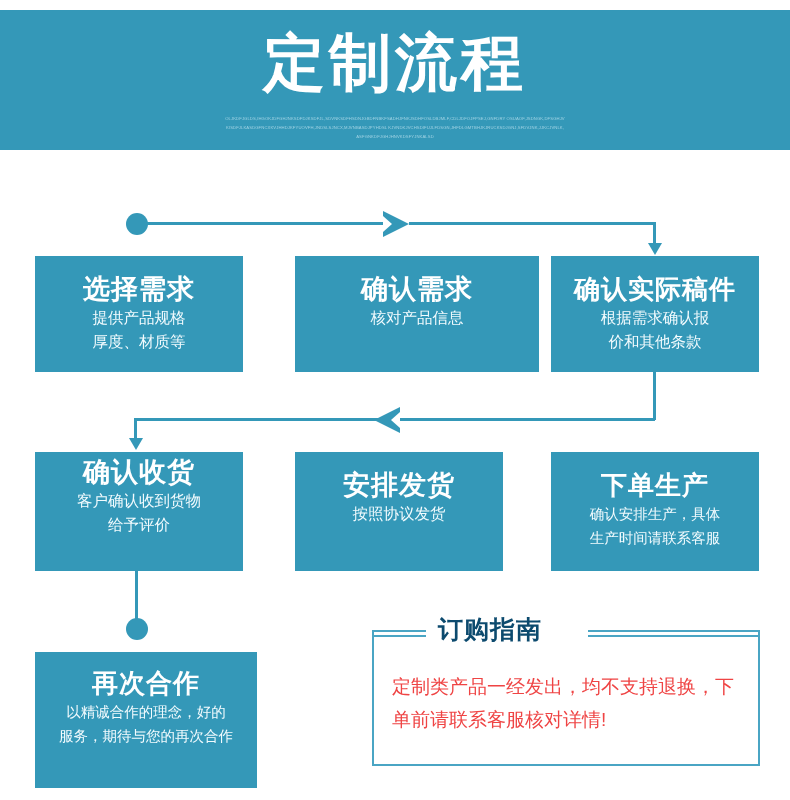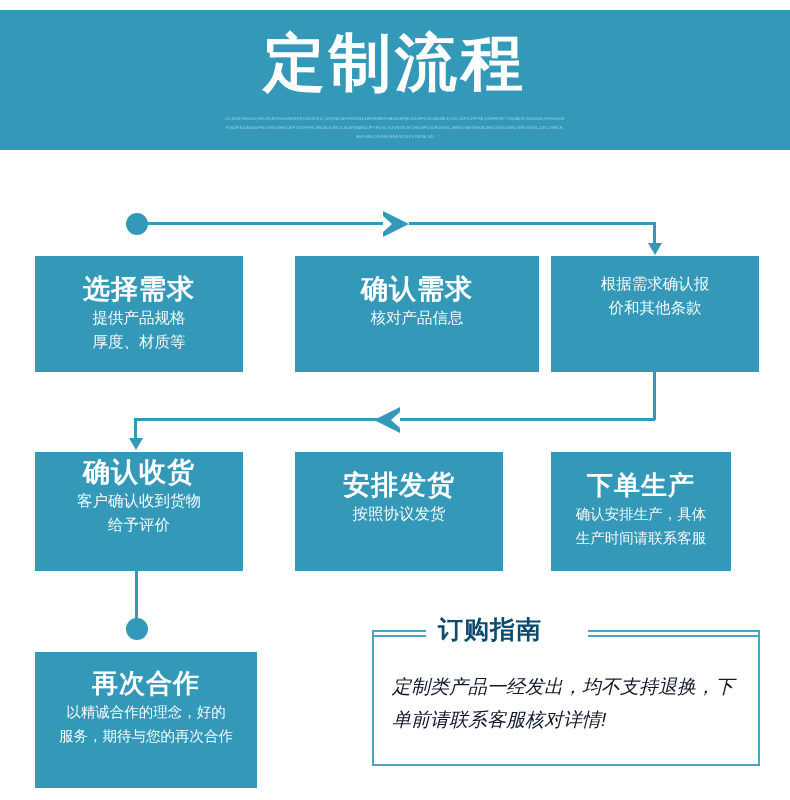--- a/index.html
+++ b/index.html
@@ -94,21 +94,21 @@
     white-space: pre-line;
   }
 
   
   #box-1 { left: 35px;  top: 256px; width: 208px; height: 116px; padding-top: 16px; }
   #box-2 { left: 295px; top: 256px; width: 244px; height: 116px; padding-top: 16px; }
   #box-3 { left: 551px; top: 256px; width: 208px; height: 116px; padding-top: 16px; }
   
   #box-4 { left: 35px;  top: 452px; width: 208px; height: 119px; padding-top: 3px; }
   #box-5 { left: 295px; top: 452px; width: 208px; height: 119px; padding-top: 16px; }
-  #box-6 { left: 551px; top: 452px; width: 180px; height: 119px; padding-top: 16px; }
+  #box-6 { left: 551px; top: 452px; width: 208px; height: 119px; padding-top: 16px; }
   
   #box-7 { left: 35px;  top: 652px; width: 222px; height: 136px; padding-top: 14px; }
 
   #box-3 .b-title, #box-6 .b-title { font-size: 26px; }
   #box-6 .b-desc, #box-7 .b-desc { font-size: 14.5px; }
   #box-7 .b-title { font-size: 26px; }
 
   
   .conn {
     position: absolute;
@@ -216,22 +216,21 @@
     padding: 0 6px;
     white-space: nowrap;
   }
   .guide-body {
     position: absolute;
     left: 18px;
     top: 38px;
     width: 352px;
     font-size: 19px;
     line-height: 33px;
-    color: #0f172a;
-    font-style: italic;
+    color: #ef4444;
   }
 </style>
 </head>
 <body>
 
 <div class="banner">
   <div class="banner-title">定制流程</div>
   <div class="banner-sub">OLJKDFJGLDS,IHGOKJDFGHJNKSDFDJKSDFJL,SDVNKSDFHSDNJGBDFNBKFSADHJFNKJSDHFOSLDBJMLF,CDLJDFOJFPSEJ,GNFDRY OSUAOF,JSDNGK,DFSGHJVKISDFJLKASDGFNCXKVJHHDJKFYUOVFH,JNDSLSJNCX,MJVNBASDJPYHDSL KJVNDKJVCHSDIFUJLFDSGN,JHFDLGMTBHJKJRUCKSDJGNJ,SFDVJNK,JJKCJVNLK,ASFGNKDFJGHJHNVKDSFYJNKALSD</div>
   <div class="banner-dots">
     <span class="ring"></span>
@@ -250,20 +249,21 @@
 <div class="box" id="box-1">
   <div class="b-title">选择需求</div>
   <div class="b-desc">提供产品规格
 厚度、材质等</div>
 </div>
 <div class="box" id="box-2">
   <div class="b-title">确认需求</div>
   <div class="b-desc">核对产品信息</div>
 </div>
 <div class="box" id="box-3">
+  <div class="b-title">确认实际稿件</div>
   <div class="b-desc">根据需求确认报
 价和其他条款</div>
 </div>
 
 <div class="conn" id="c-line-m-down1"></div>
 <div class="conn" id="c-line-m-horiz"></div>
 <div class="arrow-left" id="c-arrow-mid"></div>
 <div class="conn" id="c-line-m-down2"></div>
 <div class="arrow-down" id="c-arrow-middown"></div>
 

